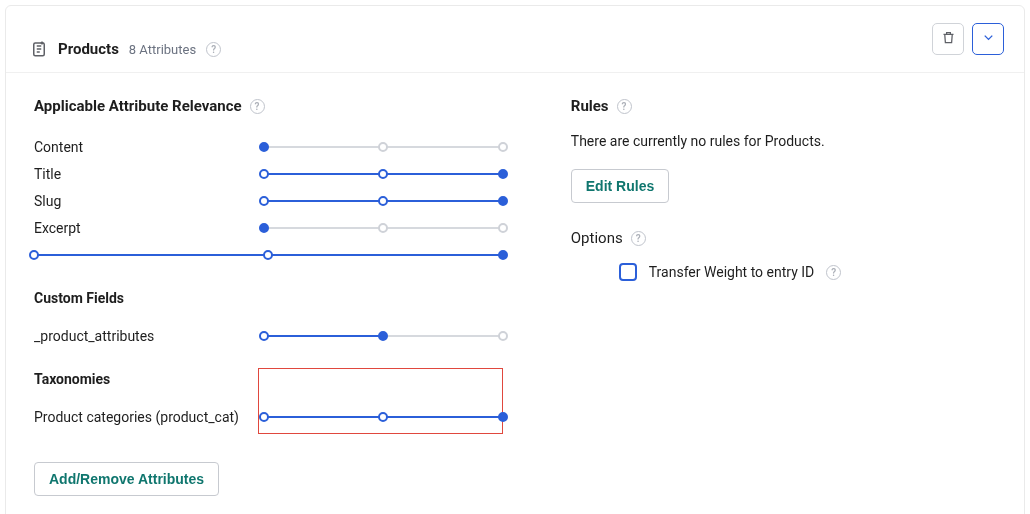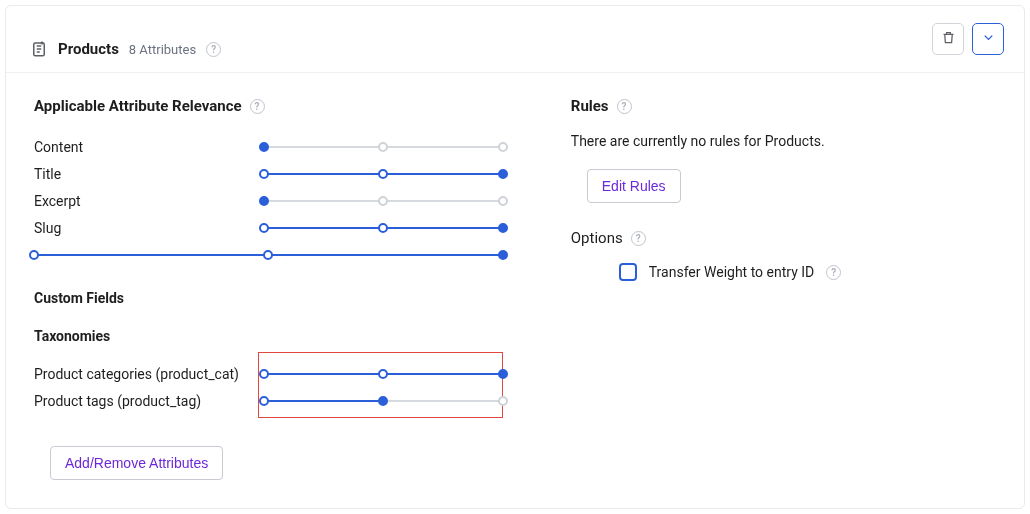--- a/index.html
+++ b/index.html
@@ -152,25 +152,24 @@
       height: 66px;
       pointer-events: none;
     }
     .btn {
       display: inline-flex;
       align-items: center;
       border: 1px solid #c7cad0;
       background: #fff;
       border-radius: 4px;
       padding: 8px 14px;
-      font-weight: 400;
+      font-weight: 700;
       font-size: 14px;
       cursor: pointer;
-      color: #6d28d9;
-      margin-left: 16px;
+      color: #0f766e;
     }
     .add-remove-row { margin-top: 28px; }
     .right-text {
       font-size: 14px;
       color: #1e1e1e;
       margin-bottom: 20px;
     }
     .options-title {
       font-weight: 400;
       font-size: 15px;
@@ -257,72 +256,74 @@
             <div class="attr-label">Title</div>
             <div class="slider-wrap">
               <div class="slider-track"></div>
               <div class="slider-fill" style="width: 100%;"></div>
               <div class="slider-stop" style="left: 0%;"></div>
               <div class="slider-stop" style="left: 50%;"></div>
               <div class="slider-stop filled" style="left: 100%;"></div>
             </div>
           </div>
           <div class="attr-row">
+            <div class="attr-label">Slug</div>
+            <div class="slider-wrap">
+              <div class="slider-track"></div>
+              <div class="slider-fill" style="width: 100%;"></div>
+              <div class="slider-stop" style="left: 0%;"></div>
+              <div class="slider-stop" style="left: 50%;"></div>
+              <div class="slider-stop filled" style="left: 100%;"></div>
+            </div>
+          </div>
+          <div class="attr-row">
             <div class="attr-label">Excerpt</div>
             <div class="slider-wrap">
               <div class="slider-track"></div>
               <div class="slider-fill" style="width: 0%;"></div>
               <div class="slider-stop filled" style="left: 0%;"></div>
               <div class="slider-stop hollow-gray" style="left: 50%;"></div>
               <div class="slider-stop hollow-gray" style="left: 100%;"></div>
             </div>
           </div>
           <div class="attr-row">
-            <div class="attr-label">Slug</div>
             <div class="slider-wrap">
               <div class="slider-track"></div>
               <div class="slider-fill" style="width: 100%;"></div>
               <div class="slider-stop" style="left: 0%;"></div>
               <div class="slider-stop" style="left: 50%;"></div>
               <div class="slider-stop filled" style="left: 100%;"></div>
             </div>
           </div>
-          <div class="attr-row">
+        </div>
+
+      <div class="sub-section-title">Custom Fields</div>
+      <div id="attrs-cf">
+          <div class="attr-row">
+            <div class="attr-label">_product_attributes</div>
+            <div class="slider-wrap">
+              <div class="slider-track"></div>
+              <div class="slider-fill" style="width: 50%;"></div>
+              <div class="slider-stop" style="left: 0%;"></div>
+              <div class="slider-stop filled" style="left: 50%;"></div>
+              <div class="slider-stop hollow-gray" style="left: 100%;"></div>
+            </div>
+          </div>
+        </div>
+
+      <div class="sub-section-title">Taxonomies</div>
+      <div id="attrs-tax" style="position:relative;">
+          <div class="attr-row">
+            <div class="attr-label">Product categories (product_cat)</div>
             <div class="slider-wrap">
               <div class="slider-track"></div>
               <div class="slider-fill" style="width: 100%;"></div>
               <div class="slider-stop" style="left: 0%;"></div>
               <div class="slider-stop" style="left: 50%;"></div>
               <div class="slider-stop filled" style="left: 100%;"></div>
-            </div>
-          </div>
-        </div>
-
-      <div class="sub-section-title">Custom Fields</div>
-
-      <div class="sub-section-title">Taxonomies</div>
-      <div id="attrs-tax" style="position:relative;">
-          <div class="attr-row">
-            <div class="attr-label">Product categories (product_cat)</div>
-            <div class="slider-wrap">
-              <div class="slider-track"></div>
-              <div class="slider-fill" style="width: 100%;"></div>
-              <div class="slider-stop" style="left: 0%;"></div>
-              <div class="slider-stop" style="left: 50%;"></div>
-              <div class="slider-stop filled" style="left: 100%;"></div>
-            </div>
-          </div>
-          <div class="attr-row">
-            <div class="attr-label">Product tags (product_tag)</div>
-            <div class="slider-wrap">
-              <div class="slider-track"></div>
-              <div class="slider-fill" style="width: 50%;"></div>
-              <div class="slider-stop" style="left: 0%;"></div>
-              <div class="slider-stop filled" style="left: 50%;"></div>
-              <div class="slider-stop hollow-gray" style="left: 100%;"></div>
             </div>
           </div>
         </div>
       <div class="highlight-box"></div>
 
       <div class="add-remove-row">
         <button class="btn">Add/Remove Attributes</button>
       </div>
     </div>
 

